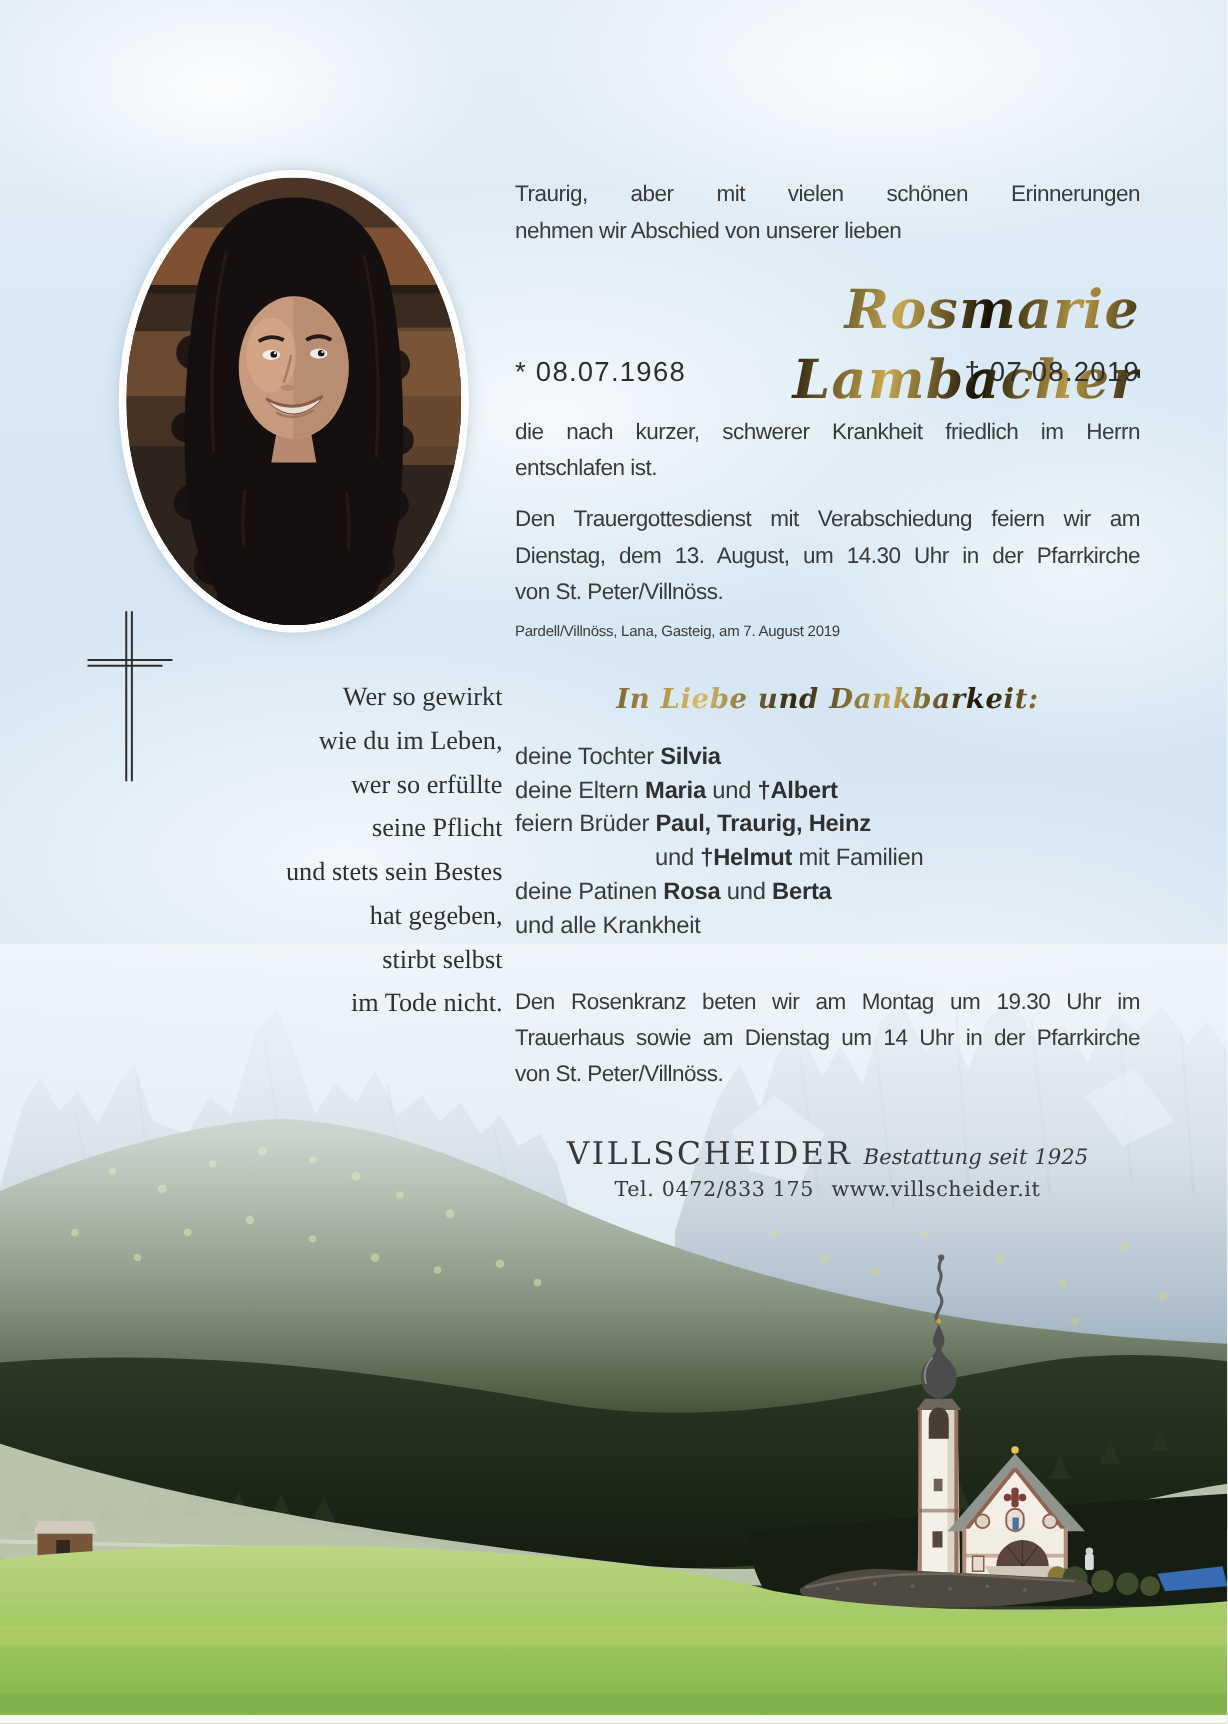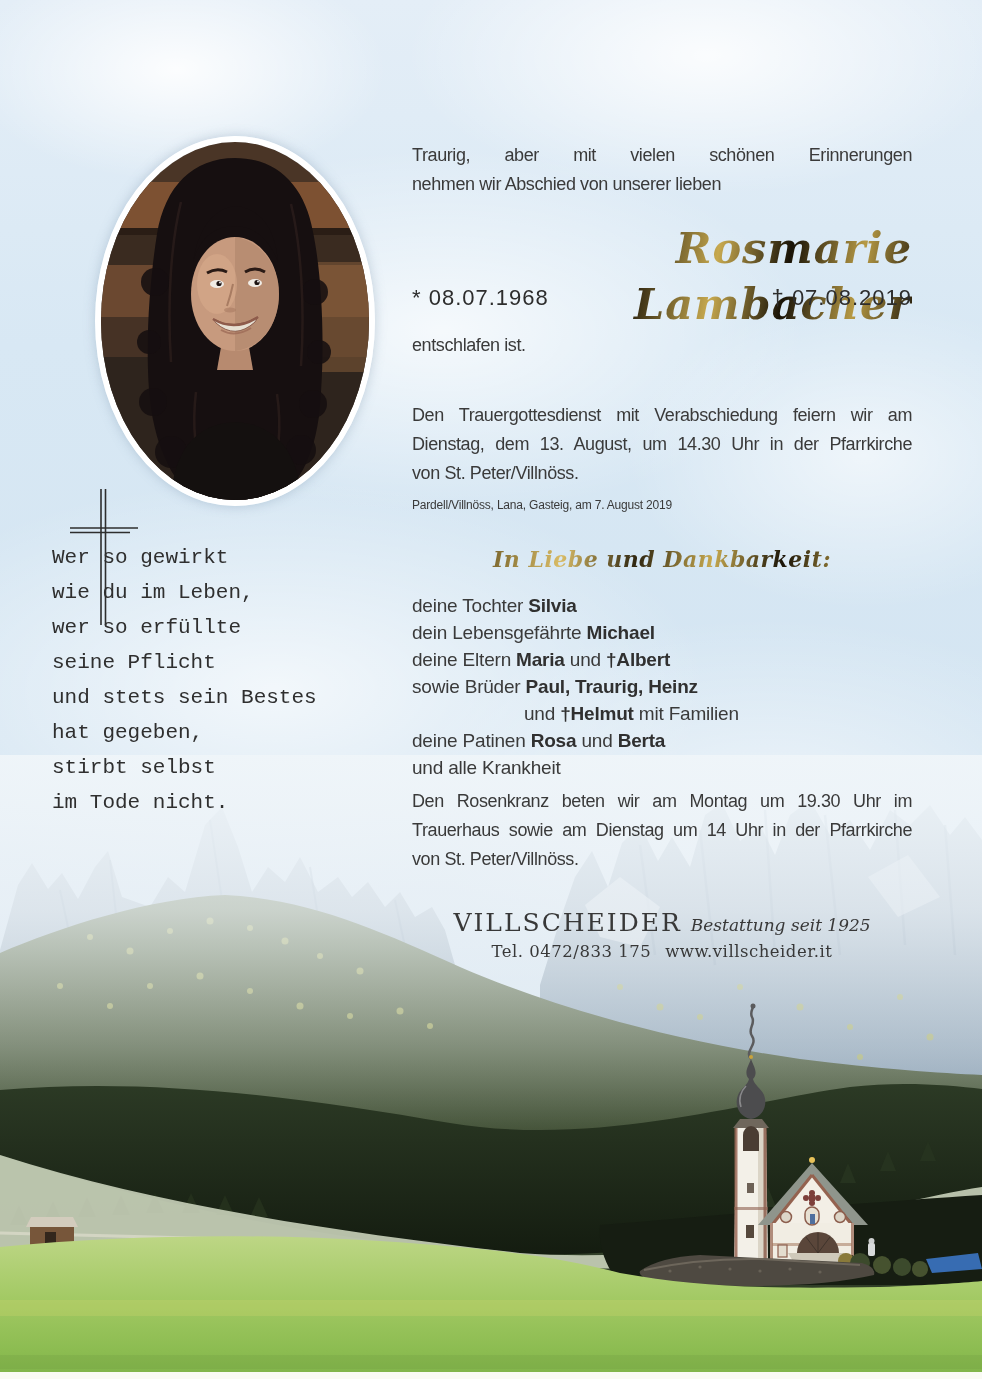--- a/index.html
+++ b/index.html
@@ -17,22 +17,22 @@
     radial-gradient(ellipse 520px 260px at 78% 58%, rgba(255,255,255,.55), rgba(255,255,255,0) 70%);}
   .landscape{position:absolute;left:0;top:755px;width:982px;height:624px;z-index:1;}
   .bottom-edge{position:absolute;left:0;bottom:0;width:100%;height:6px;background:#fafaf4;z-index:4;}
 
   .portrait{position:absolute;left:95px;top:136px;width:268px;height:358px;border-radius:50%;
     border:6px solid #ffffff;overflow:hidden;z-index:2;box-shadow:0 0 12px rgba(110,135,160,.35);}
   .portrait svg{display:block;}
 
   .cross{position:absolute;left:68px;top:487px;z-index:2;}
 
-  .poem{position:absolute;left:52px;top:540px;width:350px;text-align:left;z-index:2;
-    font-family:Liberation Mono, monospace;font-size:21px;line-height:35px;color:#2f2f2f;}
+  .poem{position:absolute;left:52px;top:540px;width:350px;text-align:right;z-index:2;
+    font-family:Liberation Serif, serif;font-size:21px;line-height:35px;color:#2f2f2f;}
 
   .rcol{position:absolute;left:412px;width:500px;z-index:2;}
   .para{font-size:18px;line-height:29px;letter-spacing:-0.4px;color:#3a3a3a;}
   .jline{text-align:justify;text-align-last:justify;}
   .pos-intro{top:141px;}
   .pos-name{top:220px;text-align:right;font-size:43px;line-height:56px;letter-spacing:1px;}
   .pos-dates{top:285px;display:flex;justify-content:space-between;gap:74px;font-size:22px;
     letter-spacing:1px;color:#2d2d2d;}
   .pos-passing{top:331px;}
   .pos-service{top:401px;}
@@ -358,38 +358,38 @@
   </div>
 
   <div class="rcol abs pos-name gold-script">Rosmarie Lambacher</div>
 
   <div class="rcol abs pos-dates">
     <span>* 08.07.1968</span>
     <span>† 07.08.2019</span>
   </div>
 
   <div class="rcol para abs pos-passing">
+    <div class="jline">die nach kurzer, schwerer Krankheit friedlich im Herrn</div>
     <div>entschlafen ist.</div>
   </div>
 
   <div class="rcol para abs pos-service">
     <div class="jline">Den Trauergottesdienst mit Verabschiedung feiern wir am</div>
     <div class="jline">Dienstag, dem 13. August, um 14.30 Uhr in der Pfarrkirche</div>
     <div>von St. Peter/Villnöss.</div>
   </div>
 
   <div class="rcol abs pos-dateline">Pardell/Villnöss, Lana, Gasteig, am 7. August 2019</div>
 
   <div class="rcol abs pos-heading gold-script">In Liebe und Dankbarkeit:</div>
 
   <div class="rcol abs pos-family">
     <div><span>deine Tochter </span><b>Silvia</b></div>
-    <div><span>dein Lebensgefährte </span><b>Michael</b></div>
     <div><span>deine Eltern </span><b>Maria</b><span> und </span><b>†Albert</b></div>
-    <div><span>sowie Brüder </span><b>Paul, Traurig, Heinz</b></div>
+    <div><span>feiern Brüder </span><b>Paul, Traurig, Heinz</b></div>
     <div class="fam-indent"><span>und </span><b>†Helmut</b><span> mit Familien</span></div>
     <div><span>deine Patinen </span><b>Rosa</b><span> und </span><b>Berta</b></div>
     <div><span>und alle Krankheit</span></div>
   </div>
 
   <div class="rcol para abs pos-rosary">
     <div class="jline">Den Rosenkranz beten wir am Montag um 19.30 Uhr im</div>
     <div class="jline">Trauerhaus sowie am Dienstag um 14 Uhr in der Pfarrkirche</div>
     <div>von St. Peter/Villnöss.</div>
   </div>

